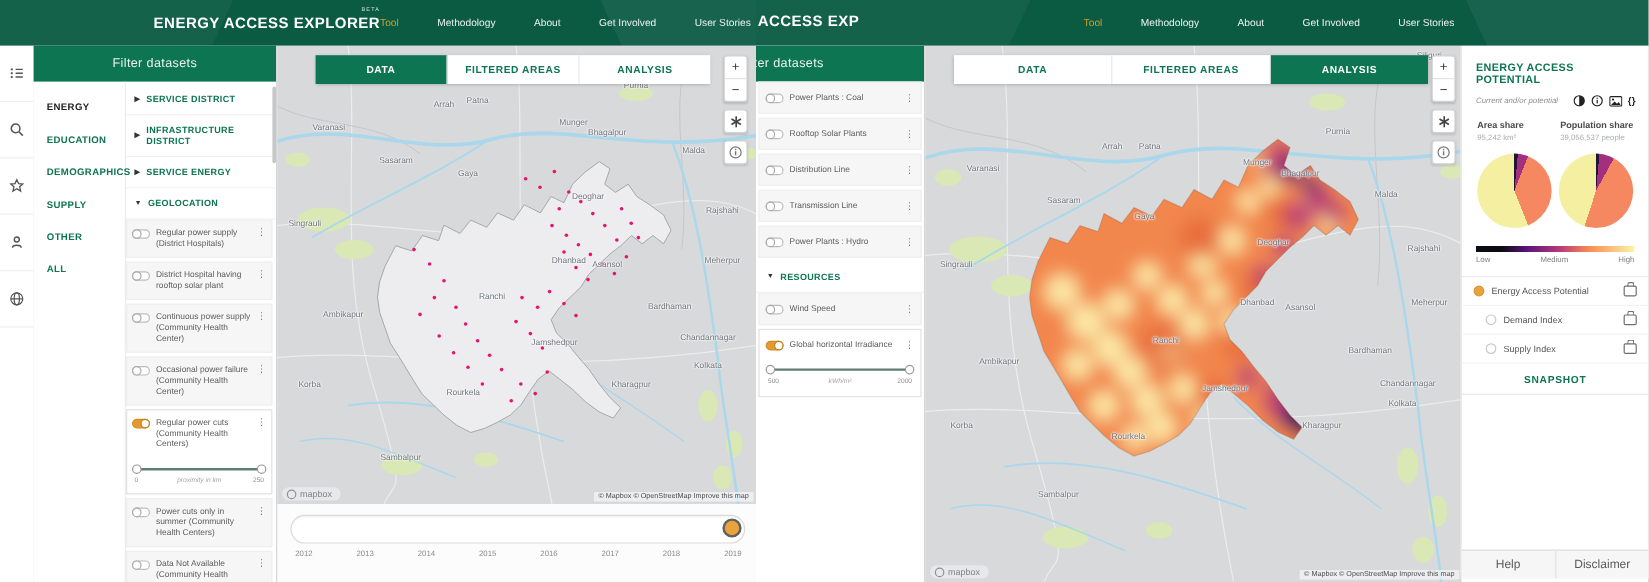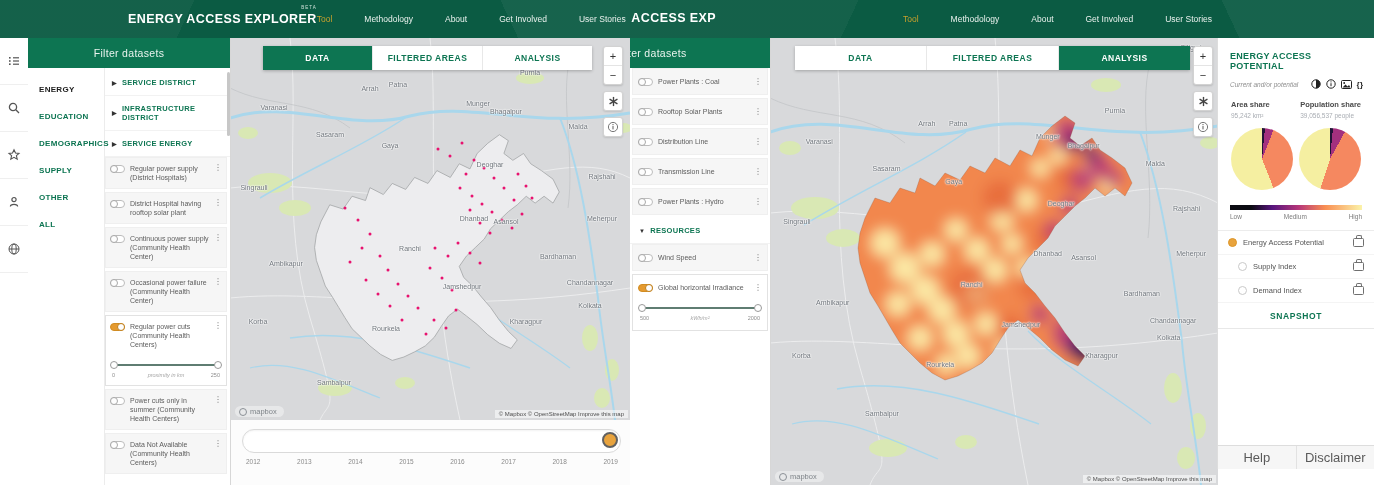--- a/index.html
+++ b/index.html
@@ -88,21 +88,21 @@
   .tl-years{position:absolute;left:16px;right:12px;top:38px;display:flex;justify-content:space-between;font-size:6.5px;color:#8b8b8b}
 
   
   .filterb{position:absolute;top:38px;left:0;width:140px;bottom:0;background:#fff;border-right:1px solid #d7d7d7;z-index:20;overflow:hidden}
   .filterb .filter-head{justify-content:flex-start;overflow:hidden}
   .filterb .filter-head span{margin-left:-14px;white-space:nowrap}
   .filterb .tree-h{padding-left:9px}
   .filterb .card{margin:0 2px 3px 2px;padding:8px 5px;align-items:center}
 
   
-  .analysis{position:absolute;top:38px;right:0;width:156px;bottom:16px;background:#fff;border-left:1px solid #ddd;z-index:20}
+  .analysis{position:absolute;top:38px;right:0;width:156px;bottom:3px;background:#fff;border-left:1px solid #ddd;z-index:20}
   .ap-title{margin:13px 12px 0;font-size:9px;font-weight:700;color:#0d7552;letter-spacing:.3px}
   .ap-sub{display:flex;align-items:center;justify-content:space-between;margin:8px 12px 0}
   .ap-sub .it{font-size:6.5px;font-style:italic;color:#8f8f8f}
   .ap-icons{display:flex;gap:5px;align-items:center}
   .ap-icons .ic{cursor:pointer;display:flex;align-items:center;justify-content:center}
   .embed{font-size:8px;font-weight:700;color:#222;letter-spacing:-1px}
   .shares{display:flex;justify-content:space-between;margin:11px 13px 0}
   .share .sl{font-size:7.5px;font-weight:700;color:#4a4a4a}
   .share .sv{font-size:6.5px;color:#a9adb3;margin-top:3px}
   .pies{display:flex;justify-content:space-between;margin:9px 13px 0}
@@ -111,21 +111,21 @@
   .grad-labels{display:flex;justify-content:space-between;margin:3px 12px 0;font-size:6.5px;color:#7d7d7d}
   .idxblock{margin-top:10px;border-top:1px solid #ececec}
   .idx-row{display:flex;align-items:center;height:23px;padding:0 10px;font-size:7.5px;color:#555;border-bottom:1px solid #f4f4f4;cursor:pointer}
   .idx-row.ind1{padding-left:20px}
   .radio{width:9px;height:9px;border-radius:50%;border:1px solid #c9c9c9;background:#fff;margin-right:6px;box-sizing:border-box;flex:none}
   .radio.sel{background:#e8a33d;border-color:#dd9527}
   .dl{margin-left:auto;width:9px;height:7px;border:1px solid #6f6f6f;border-radius:1.5px;position:relative;flex:none;cursor:pointer}
   .dl::before{content:"";position:absolute;left:1.5px;top:-4px;width:4px;height:3px;border:1px solid #6f6f6f;border-bottom:none;border-radius:2px 2px 0 0}
   .snapshot{height:25px;border-bottom:1px solid #e8e8e8;display:flex;align-items:center;justify-content:center;font-size:8.5px;font-weight:700;color:#0d7552;letter-spacing:.6px;cursor:pointer}
   .ap-footer{position:absolute;left:0;right:0;bottom:0;height:23px;display:flex;border-top:1px solid #ddd;background:#f6f6f6}
-  .ap-footer .cell{flex:1;display:flex;align-items:center;justify-content:center;font-size:13px;color:#5a5a5a;cursor:pointer}
+  .ap-footer .cell{flex:1;display:flex;align-items:center;justify-content:center;font-size:10px;color:#5a5a5a;cursor:pointer}
   .ap-footer .cell:first-child{border-right:1px solid #e2e2e2}
 </style>
 </head>
 <body>
 
 <div class="stage">
 
   <section class="screen a">
     <header class="appbar">
       <div class="logo">
@@ -201,20 +201,24 @@
             <span class="arr">▶</span>
             <span>SERVICE DISTRICT</span>
           </div>
           <div class="tree-h">
             <span class="arr">▶</span>
             <span>INFRASTRUCTURE DISTRICT</span>
           </div>
           <div class="tree-h">
             <span class="arr">▶</span>
             <span>SERVICE ENERGY</span>
+          </div>
+          <div class="tree-h">
+            <span class="arr">▼</span>
+            <span>GEOLOCATION</span>
           </div>
           <div class="card">
             <span class="toggle">
               <i></i>
             </span>
             <span class="lbl">Regular power supply (District Hospitals)</span>
             <span class="kebab">⋮</span>
           </div>
           <div class="card">
             <span class="toggle">
@@ -734,26 +738,26 @@
         <span>High</span>
       </div>
       <div class="idxblock" id="idxlist">
           <div class="idx-row">
             <span class="radio sel"></span>
             <span>Energy Access Potential</span>
             <span class="dl"></span>
           </div>
           <div class="idx-row ind1">
             <span class="radio"></span>
-            <span>Supply Index</span>
+            <span>Demand Index</span>
             <span class="dl"></span>
           </div>
           <div class="idx-row ind1">
             <span class="radio"></span>
-            <span>Demand Index</span>
+            <span>Supply Index</span>
             <span class="dl"></span>
           </div>
         </div>
       <div class="snapshot">SNAPSHOT</div>
       <div class="ap-footer">
         <div class="cell">Help</div>
         <div class="cell">Disclaimer</div>
       </div>
     </aside>
   </section>

